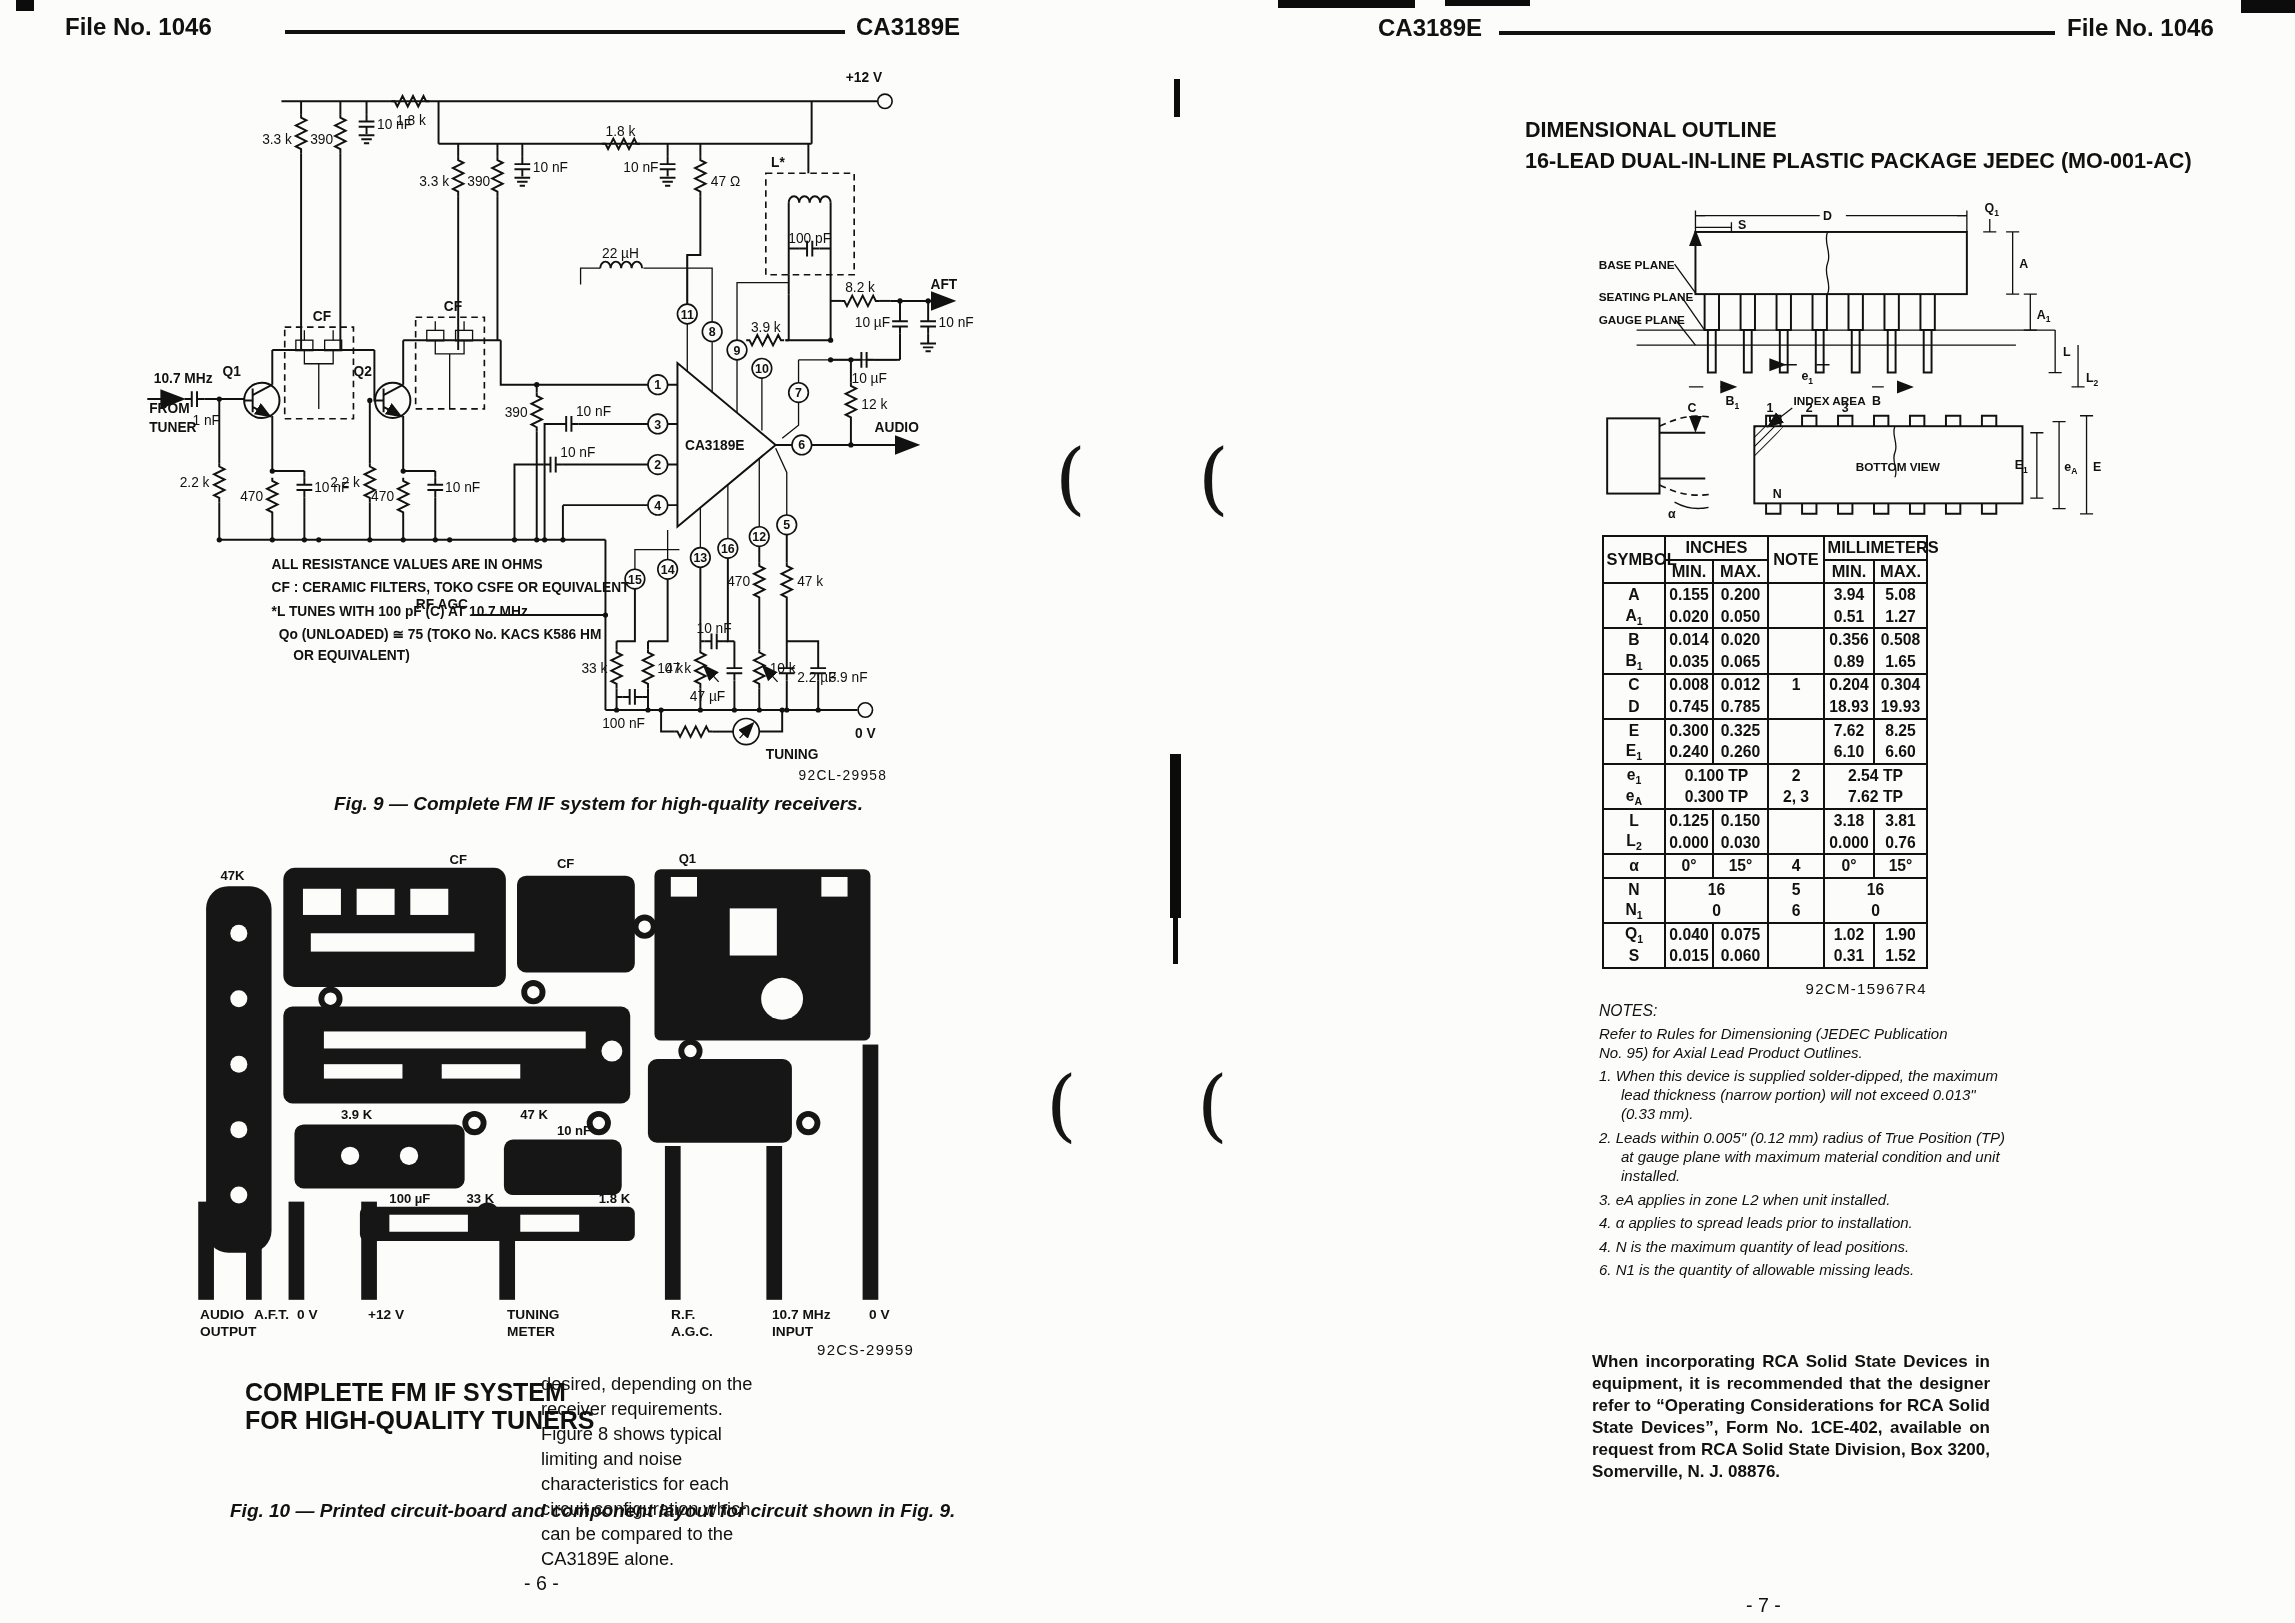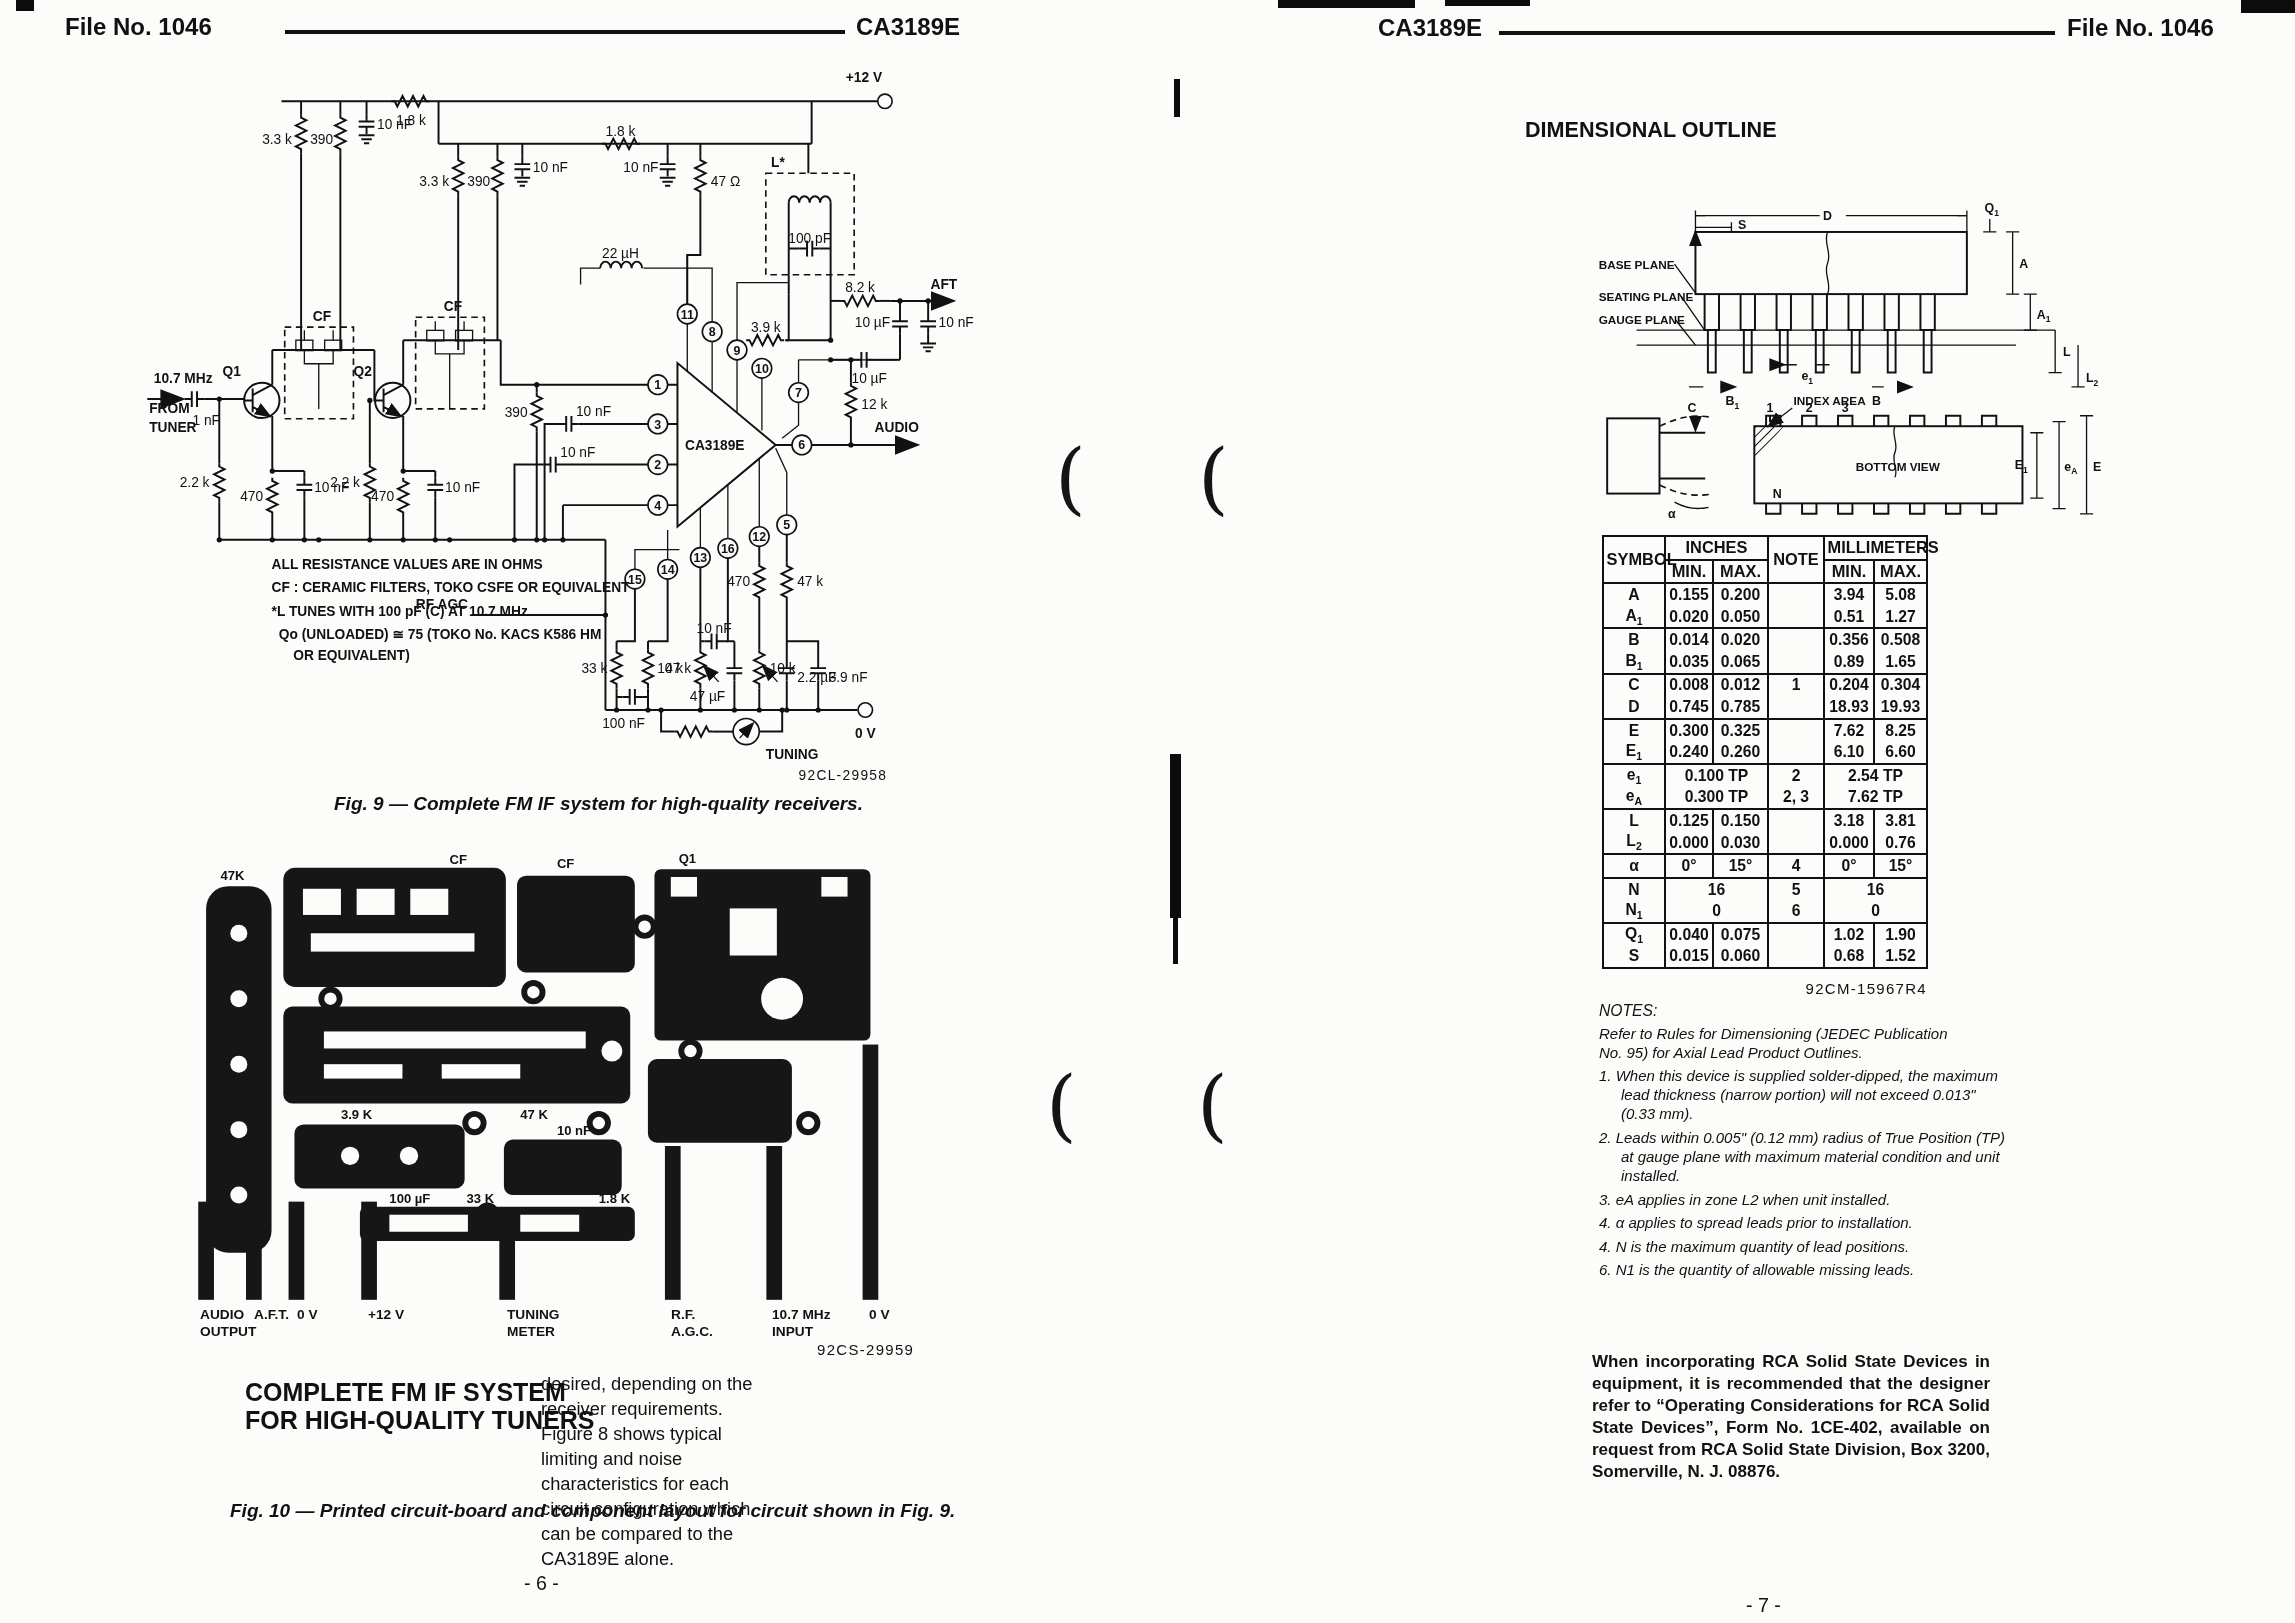--- a/index.html
+++ b/index.html
@@ -487,20 +487,21 @@
 
   <div class="abs cap" style="left:230px;top:1500px;">Fig. 10 — Printed circuit-board and component layout for circuit shown in Fig. 9.</div>
   <div class="abs pgnum" style="left:524px;top:1572px;">- 6 -</div>
 
   <div class="abs hdr" style="left:1378px;top:14.4px;">CA3189E</div>
   <div class="abs rule" style="left:1499px;top:31px;width:556px;"></div>
   <div class="abs hdr" style="left:2067px;top:14.4px;">File No. 1046</div>
 
   <div class="abs rtitle" style="left:1525px;top:117px;width:628px;">
     <div>DIMENSIONAL OUTLINE</div>
+    <div style="margin-top:5.2px">16-LEAD DUAL-IN-LINE PLASTIC PACKAGE JEDEC (MO-001-AC)</div>
   </div>
 
   <svg class="abs" style="left:1597px;top:196px;" width="537" height="327" viewBox="0 0 820 500">
     <defs>
       <pattern id="hatch" width="10" height="10" patternTransform="rotate(45)" patternUnits="userSpaceOnUse">
         <line x1="0" y1="0" x2="0" y2="10" stroke="#111" stroke-width="3"></line>
       </pattern>
     </defs>
 
     <rect class="wire" x="150" y="55" width="415" height="95" fill="none"></rect>
@@ -726,21 +727,21 @@
           <td>0.075</td>
           <td></td>
           <td>1.02</td>
           <td>1.90</td>
         </tr>
         <tr>
           <td style="border-left: none;">S</td>
           <td>0.015</td>
           <td>0.060</td>
           <td></td>
-          <td>0.68</td>
+          <td>0.31</td>
           <td>1.52</td>
         </tr>
       </tbody>
   </table>
   <div class="abs code" style="left:1767px;top:980px;width:160px;text-align:right;">92CM-15967R4</div>
 
   <div class="abs notes" style="left:1599px;top:1001px;width:414px;">
     <div class="nhead">NOTES:</div>
     <div style="width:367px;">Refer to Rules for Dimensioning (JEDEC Publication No. 95) for Axial Lead Product Outlines.</div>
     <div>

